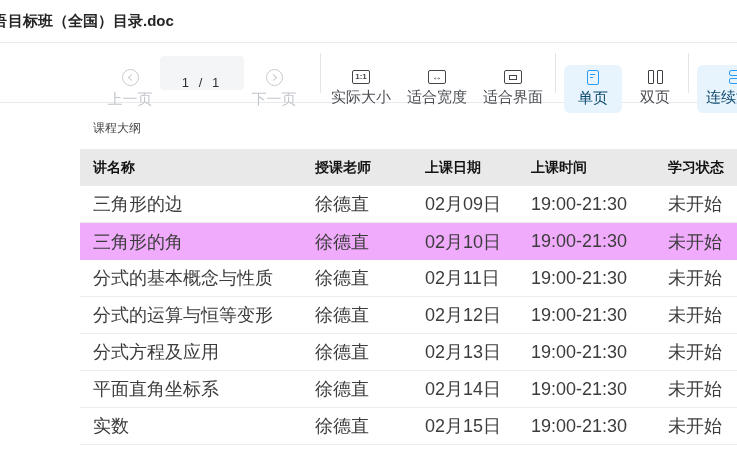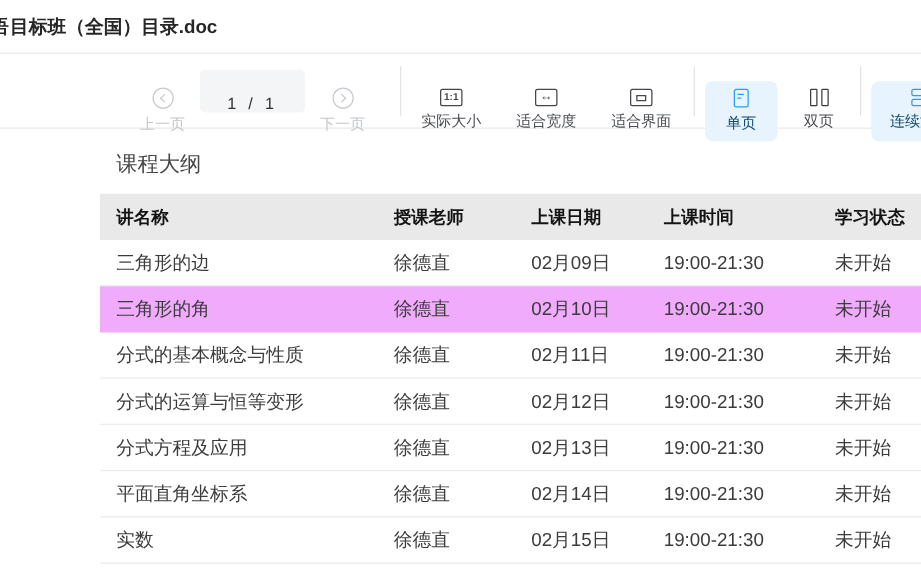--- a/index.html
+++ b/index.html
@@ -10,21 +10,21 @@
   .titlebar { height:42px; display:flex; align-items:center; overflow:hidden; }
   .doc-title { font-size:15px; font-weight:bold; color:#262626; white-space:nowrap; }
   .clip-prefix { display:inline-block; width:8px; overflow:hidden; vertical-align:bottom; }
   .clip-prefix > span { display:inline-block; margin-left:-8px; }
 
   
   .toolbar { height:61px; border-top:1px solid #e9e9eb; border-bottom:1px solid #e9e9eb;
     display:flex; align-items:center; padding-left:108px; }
   .tb-btn { display:flex; flex-direction:column; align-items:center; justify-content:center;
     gap:4px; height:48px; border-radius:6px; cursor:pointer; flex:none;margin-top:32px; }
-  .tb-btn .lbl { font-size:12px; color:#4a4d52; white-space:nowrap; }
+  .tb-btn .lbl { font-size:15px; color:#4a4d52; white-space:nowrap; }
   .tb-btn.disabled .lbl { color:#c2c6cb; }
   .tb-btn.active { background:#e7f3fd; }
   .tb-btn.active .lbl { color:#0c4a6e; }
   .w44{width:44px;} .w64{width:64px;} .w58{width:58px;} .w50{width:50px;} .w78{width:78px;}
 
   .divider { width:1px; height:40px; background:#e3e4e6; flex:none; }
 
   .pagebox { width:84px; height:34px; background:#f4f5f7; border-radius:4px;
     display:flex; align-items:flex-end; justify-content:center; margin:0 8px; flex:none; }
   .pagebox span { font-size:13px; color:#303133; letter-spacing:3px; }
@@ -48,27 +48,27 @@
   .pageicon b { top:6px; width:3px; }
 
   .dblicon { display:flex; gap:3px; }
   .dblicon span { width:6px; height:14px; border:1.5px solid #3a3d42; border-radius:1px; }
 
   .scrollicon { display:flex; flex-direction:column; gap:2px; }
   .scrollicon span { width:14px; height:6px; border:1.5px solid #2b9cf5; border-radius:2px; }
 
   
   .docarea { padding-top:17px; }
-  .doc-heading { margin-left:93px; font-size:17px; color:#474747; }
+  .doc-heading { margin-left:93px; font-size:12px; color:#474747; }
 
   .tablewrap { margin-left:80px; margin-top:12px; width:657px; }
   .trow { display:grid; grid-template-columns:222px 110px 106px 137px 1fr;
     align-items:center; padding-left:13px; }
   .trow.head { height:37px; background:#e9e9e9; font-weight:bold; font-size:14px; color:#141414; }
-  .trow.body { height:37px; font-size:15px; color:#3c3c3c; border-bottom:1px solid #ececec; }
+  .trow.body { height:37px; font-size:18px; color:#3c3c3c; border-bottom:1px solid #ececec; }
   .trow.body.hl { background:#f0abfc; border-bottom:none; }
   .cell { white-space:nowrap; overflow:hidden; }
 </style>
 </head>
 <body>
 
 <div class="titlebar">
   <div class="doc-title"><span class="clip-prefix"><span>语</span></span><span>目标班（全国）目录.doc</span></div>
 </div>
 

